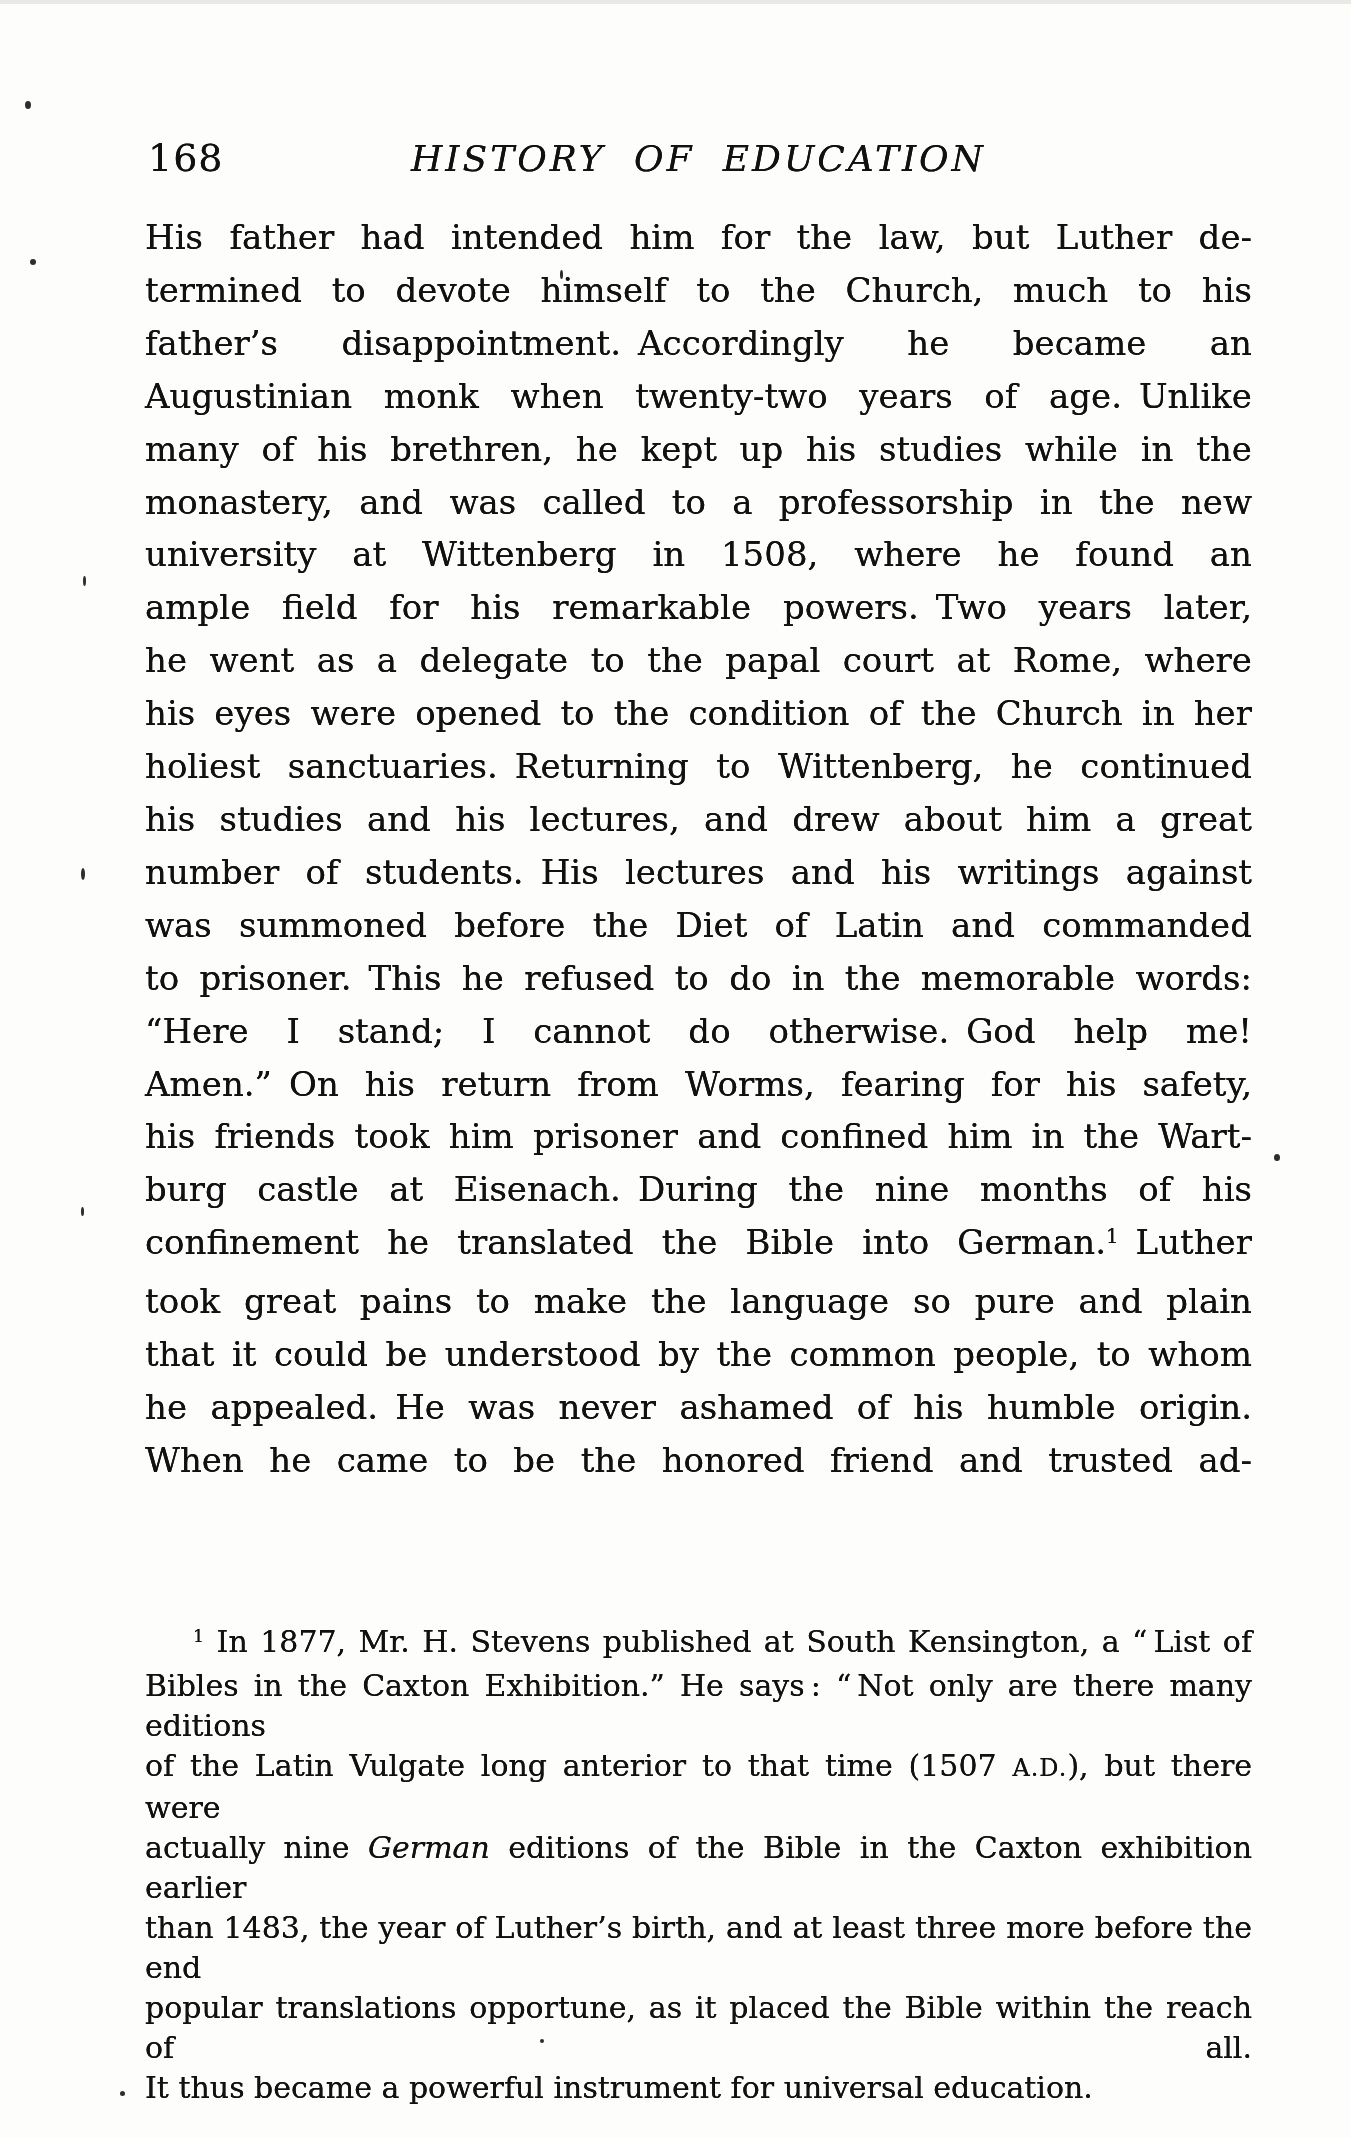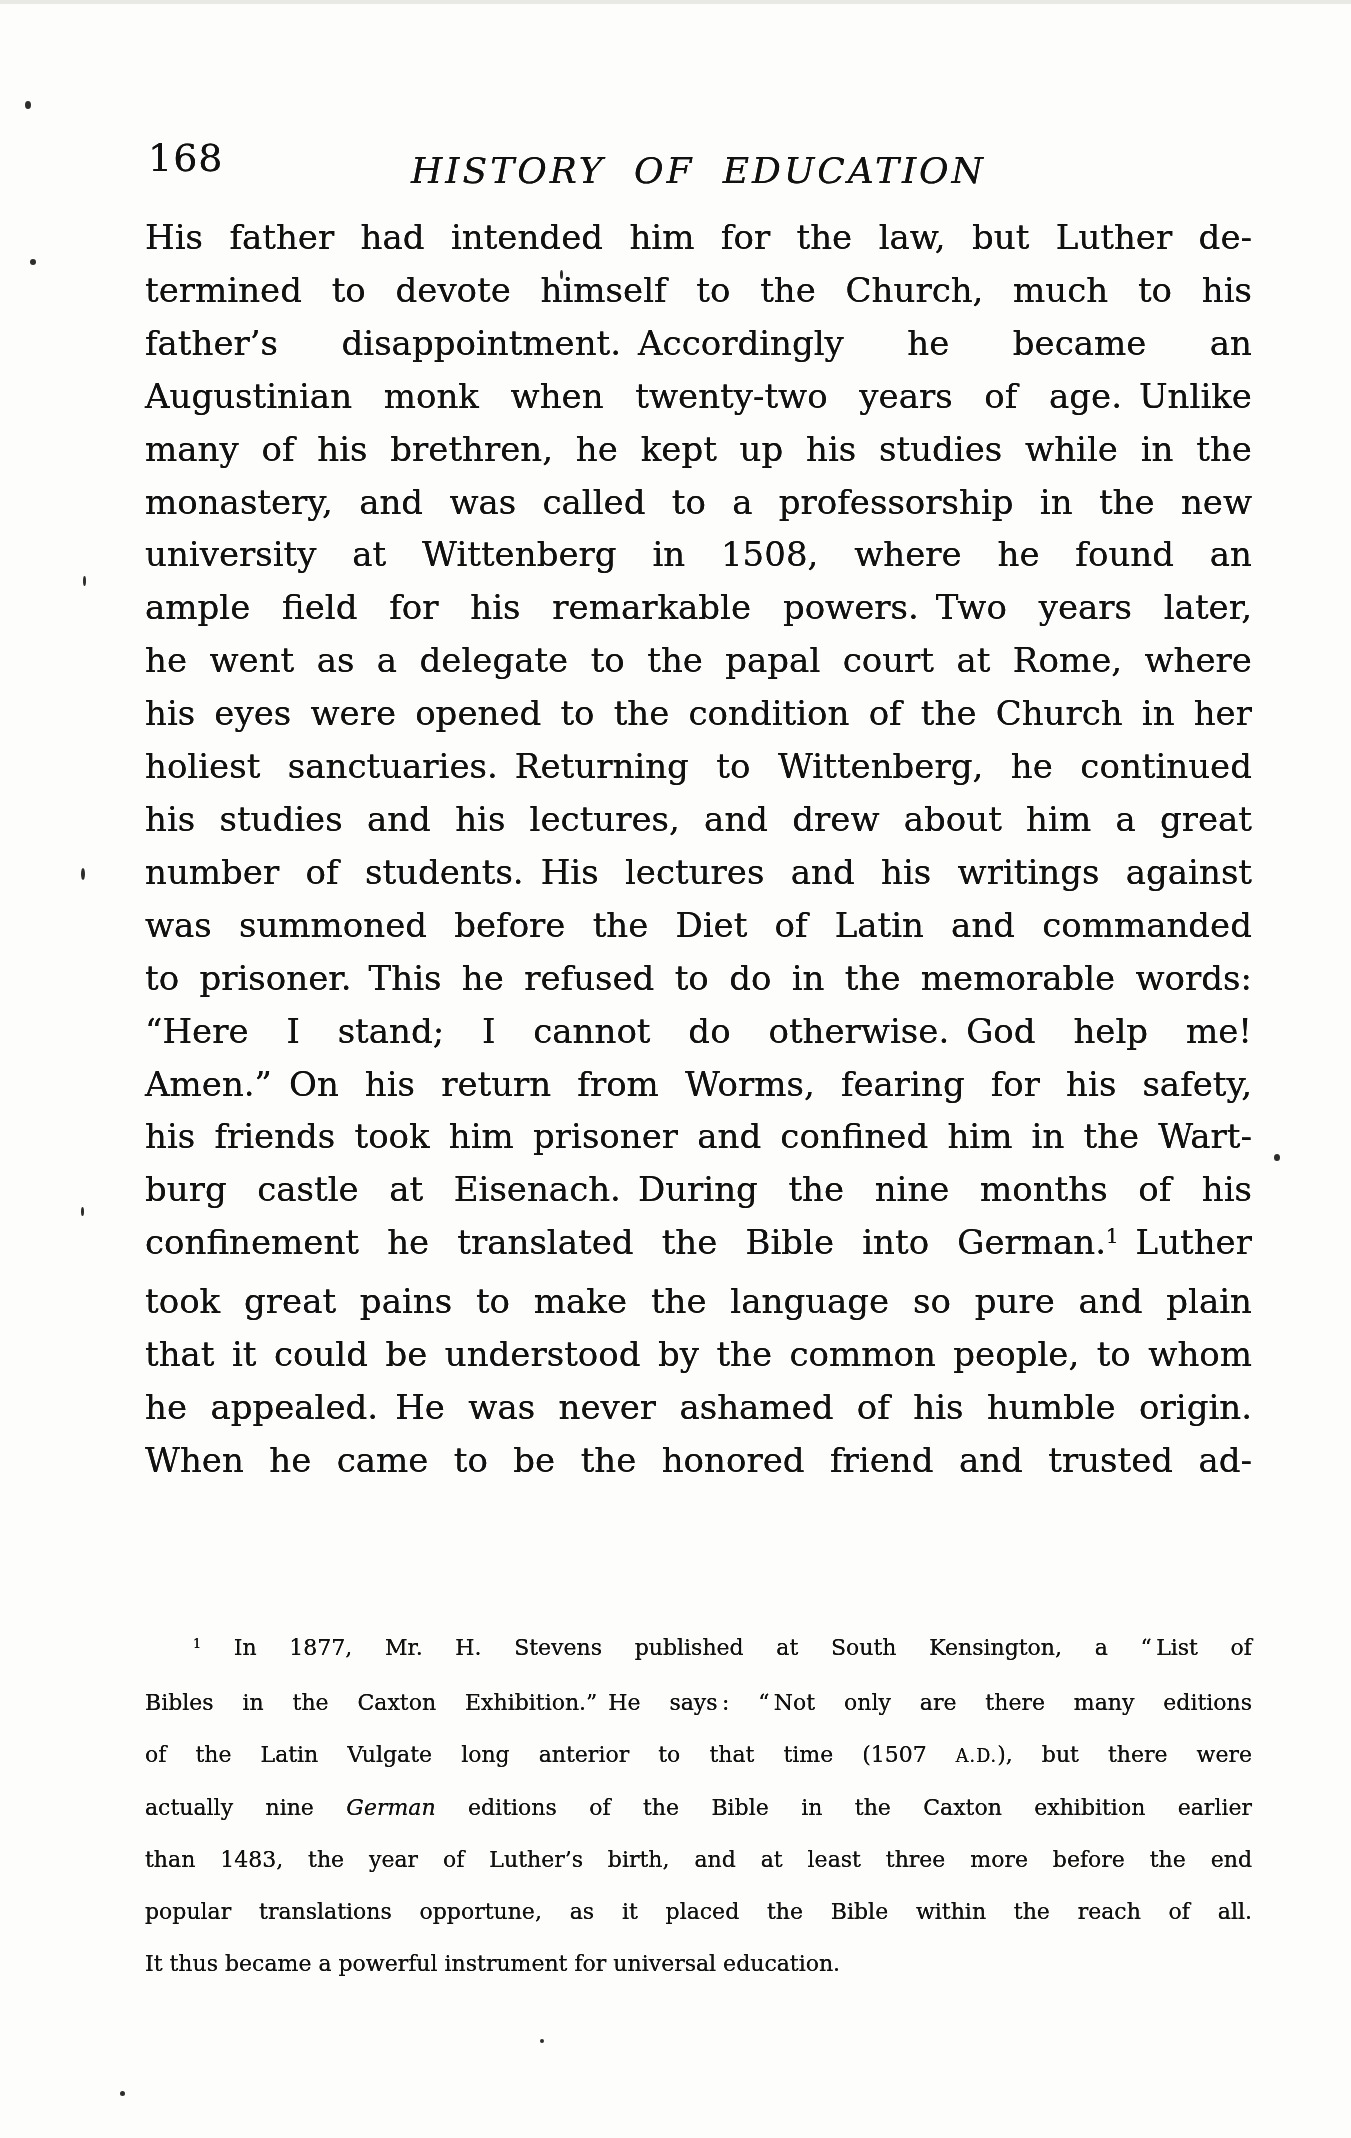--- a/index.html
+++ b/index.html
@@ -16,36 +16,36 @@
     color:var(--ink);
     font-family:"DejaVu Serif","Liberation Serif",serif;
     text-shadow:0 0 0.5px currentColor;
   }
   .pagehead{position:absolute;top:130px;left:145px;width:1107px;height:52px;}
   .pagenum{
     position:absolute;left:3px;top:2px;
     font-size:38px;letter-spacing:1px;
   }
   .runhead{
-    position:absolute;left:0;top:16px;width:100%;
+    position:absolute;left:0;top:4px;width:100%;
     text-align:center;
     font-style:italic;
     font-size:36px;
     letter-spacing:3px;
     word-spacing:14px;
   }
   .bodytext{
     position:absolute;left:145px;top:207px;width:1107px;
     font-size:34px;
     line-height:52.9px;
   }
   .footnote{
     position:absolute;left:145px;top:1618px;width:1107px;
-    font-size:22px;
-    line-height:52px;
+    font-size:30px;
+    line-height:40px;
   }
   .jline{
     text-align:justify;
     text-align-last:justify;
     white-space:normal;
   }
   .no-just{text-align-last:left;}
   .indent{text-indent:48px;}
   .seg-sup{
     font-size:58%;

